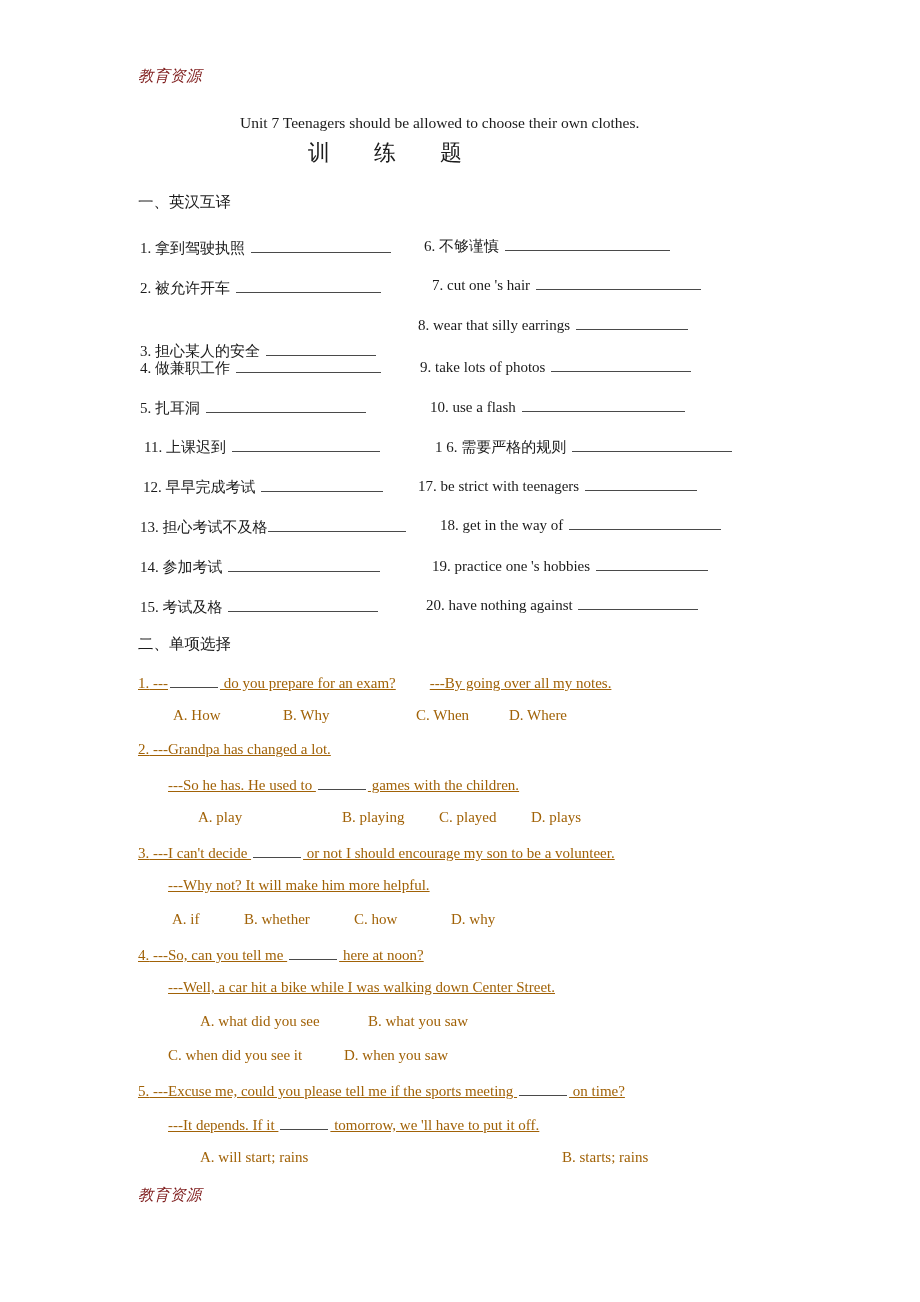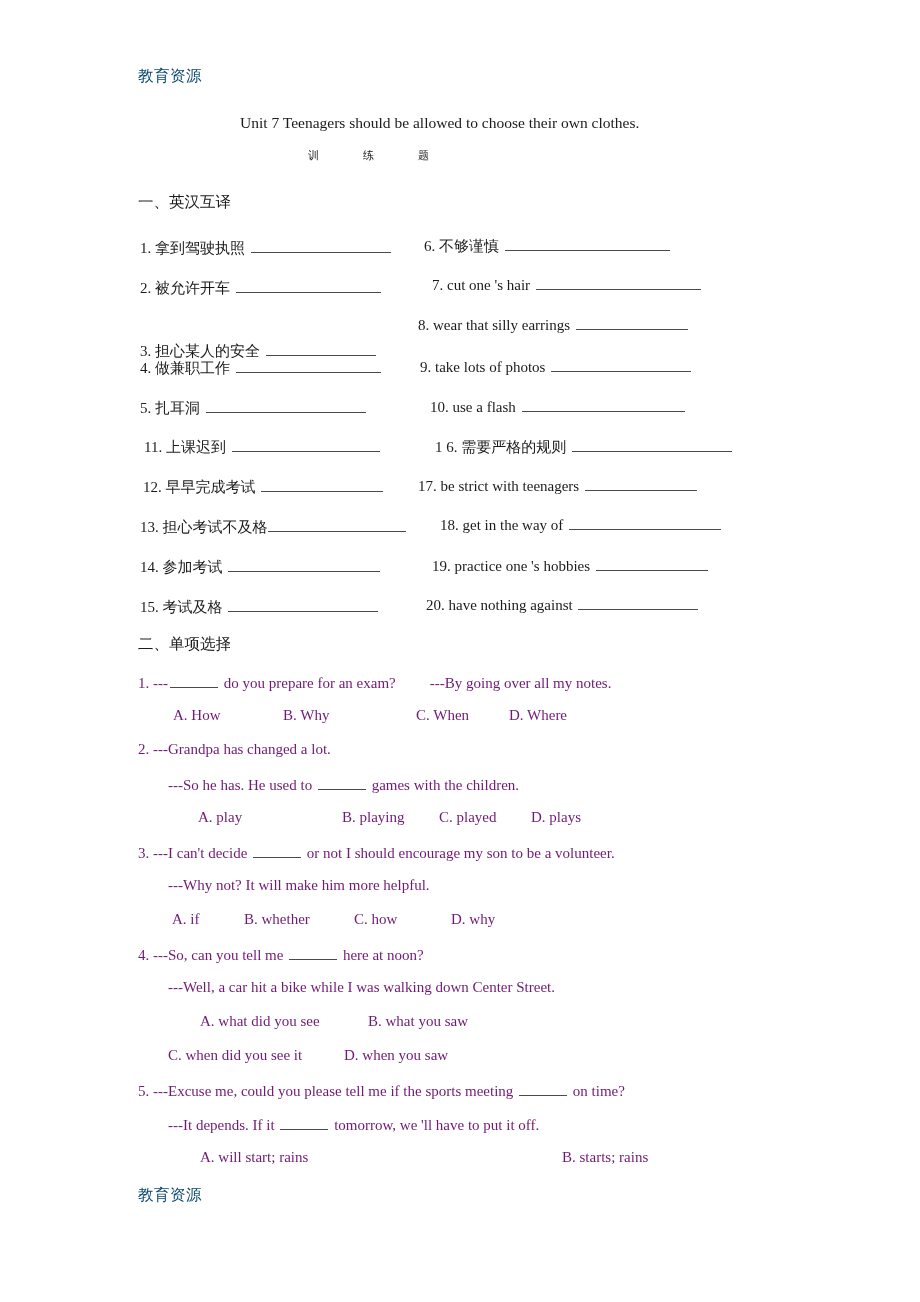--- a/index.html
+++ b/index.html
@@ -22,40 +22,41 @@
     width: 920px;
     height: 1302px;
   }
 
   
   .watermark {
     position: absolute;
     left: 138px;
     font-size: 15.5px;
     letter-spacing: 0.5px;
-    color: #0c4a6e;
+    color: #7f1d1d;
     white-space: nowrap;
+    font-style: italic;
   }
   .watermark.top { top: 66px; }
   .watermark.bottom { top: 1185px; }
 
   
   .doc-title {
     position: absolute;
     left: 240px;
     top: 114px;
     font-size: 15.5px;
     white-space: nowrap;
     color: #1b1b1b;
   }
   .doc-subtitle {
     position: absolute;
     left: 308px;
-    top: 148px;
-    font-size: 11px;
+    top: 138px;
+    font-size: 22px;
     letter-spacing: 44px;
     white-space: nowrap;
     color: #1b1b1b;
   }
 
   
   .section-heading {
     position: absolute;
     left: 138px;
     font-size: 15.5px;
@@ -77,21 +78,22 @@
     vertical-align: baseline;
     margin-left: 2px;
   }
   .blank.nogap { margin-left: 0; }
 
   
   .mc-line {
     position: absolute;
     font-size: 15px;
     white-space: nowrap;
-    color: #701a75;
+    color: #a16207;
+    text-decoration: underline;
   }
   .inline-blank {
     display: inline-block;
     border-bottom: 1px solid #4a4a4a;
     width: 48px;
     height: 0.9em;
     vertical-align: baseline;
     margin: 0 2px;
   }
   .opt {

